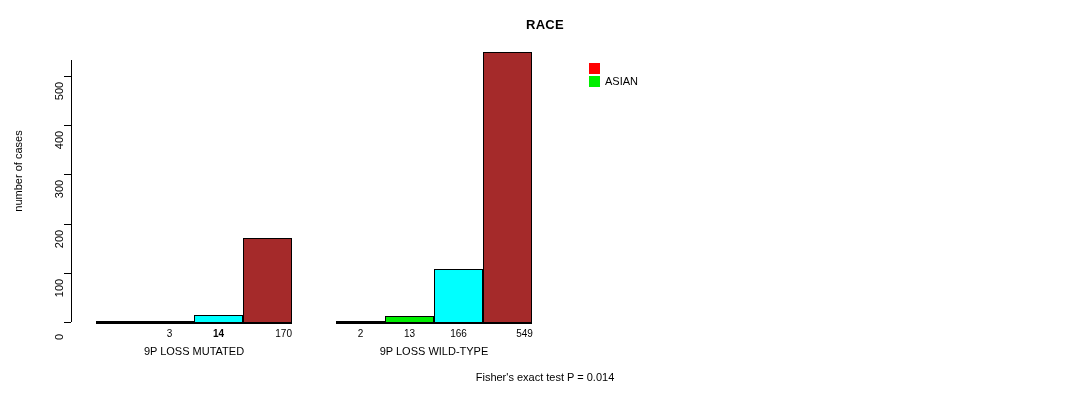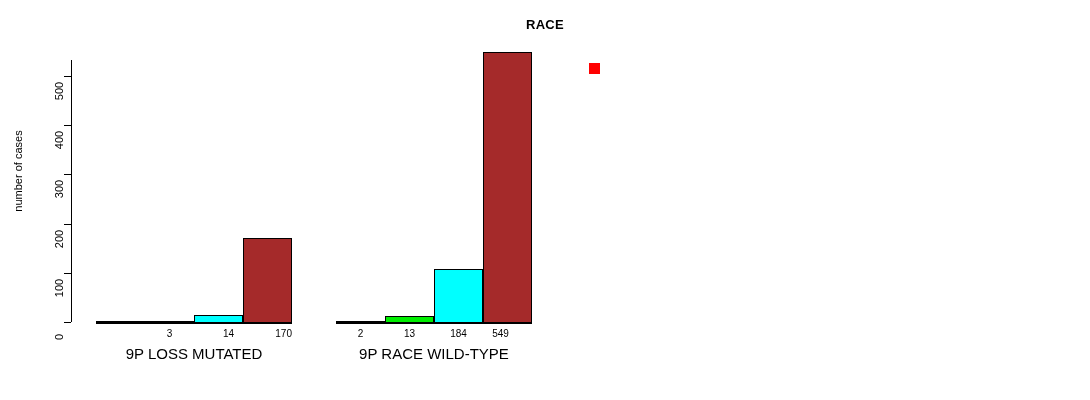--- a/index.html
+++ b/index.html
@@ -66,21 +66,21 @@
     border: 1px solid #000000;
   }
   .bar-value {
     position: absolute;
     font-size: 10px;
     text-align: center;
     white-space: nowrap;
   }
   .group-label {
     position: absolute;
-    font-size: 15px;
+    font-size: 11px;
     text-align: center;
     white-space: nowrap;
   }
   .baseline {
     position: absolute;
     background: #000000;
     height: 2px;
   }
   .legend {
     position: absolute;
@@ -138,36 +138,41 @@
       <div class="ytick-mark" style="left: 64px; top: 76px;"></div>
       <div class="ytick-label" style="left: 29px; top: 70px; width: 30px;">500</div>
     </div>
 
   <div id="bars-layer">
       <div class="baseline" style="left: 96px; top: 322px; width: 196px;"></div>
       <div class="bar" style="left: 96px; width: 49px; height: 2px; top: 321px; background: rgb(255, 0, 0);"></div>
       <div class="bar" style="left: 145px; width: 49px; height: 2px; top: 321px; background: rgb(0, 238, 0);"></div>
       <div class="bar-value" style="left: 145px; width: 49px; top: 328px;">3</div>
       <div class="bar" style="left: 194px; width: 49px; height: 8px; top: 315px; background: rgb(0, 255, 255);"></div>
-      <div class="bar-value" style="left: 204px; width: 49px; top: 328px;">14</div>
+      <div class="bar-value" style="left: 194px; width: 49px; top: 328px; font-weight: bold;">14</div>
       <div class="bar" style="left: 243px; width: 49px; height: 85px; top: 238px; background: rgb(165, 42, 42);"></div>
       <div class="bar-value" style="left: 243px; width: 49px; top: 328px; text-align: right;">170</div>
       <div class="group-label" style="left: 56px; width: 276px; top: 345px;">9P LOSS MUTATED</div>
       <div class="baseline" style="left: 336px; top: 322px; width: 196px;"></div>
       <div class="bar" style="left: 336px; width: 49px; height: 2px; top: 321px; background: rgb(255, 0, 0);"></div>
       <div class="bar-value" style="left: 336px; width: 49px; top: 328px;">2</div>
       <div class="bar" style="left: 385px; width: 49px; height: 7px; top: 316px; background: rgb(0, 238, 0);"></div>
       <div class="bar-value" style="left: 385px; width: 49px; top: 328px;">13</div>
       <div class="bar" style="left: 434px; width: 49px; height: 54px; top: 269px; background: rgb(0, 255, 255);"></div>
-      <div class="bar-value" style="left: 434px; width: 49px; top: 328px;">184</div>
+      <div class="bar-value" style="left: 434px; width: 49px; top: 328px;">166</div>
       <div class="bar" style="left: 483px; width: 49px; height: 271px; top: 52px; background: rgb(165, 42, 42);"></div>
-      <div class="bar-value" style="left: 476px; width: 49px; top: 328px;">549</div>
-      <div class="group-label" style="left: 296px; width: 276px; top: 345px;">9P RACE WILD-TYPE</div>
+      <div class="bar-value" style="left: 500px; width: 49px; top: 328px;">549</div>
+      <div class="group-label" style="left: 296px; width: 276px; top: 345px;">9P LOSS WILD-TYPE</div>
     </div>
 
   <div class="legend">
     <div class="legend-row">
       <span class="legend-swatch" style="background:#FF0000;"></span>
     </div>
+    <div class="legend-row">
+      <span class="legend-swatch" style="background:#00EE00;"></span>
+      <span class="legend-text">ASIAN</span>
+    </div>
   </div>
 
+  <div class="caption">Fisher's exact test P = 0.014</div>
 
 </div>
 
 </body></html>

